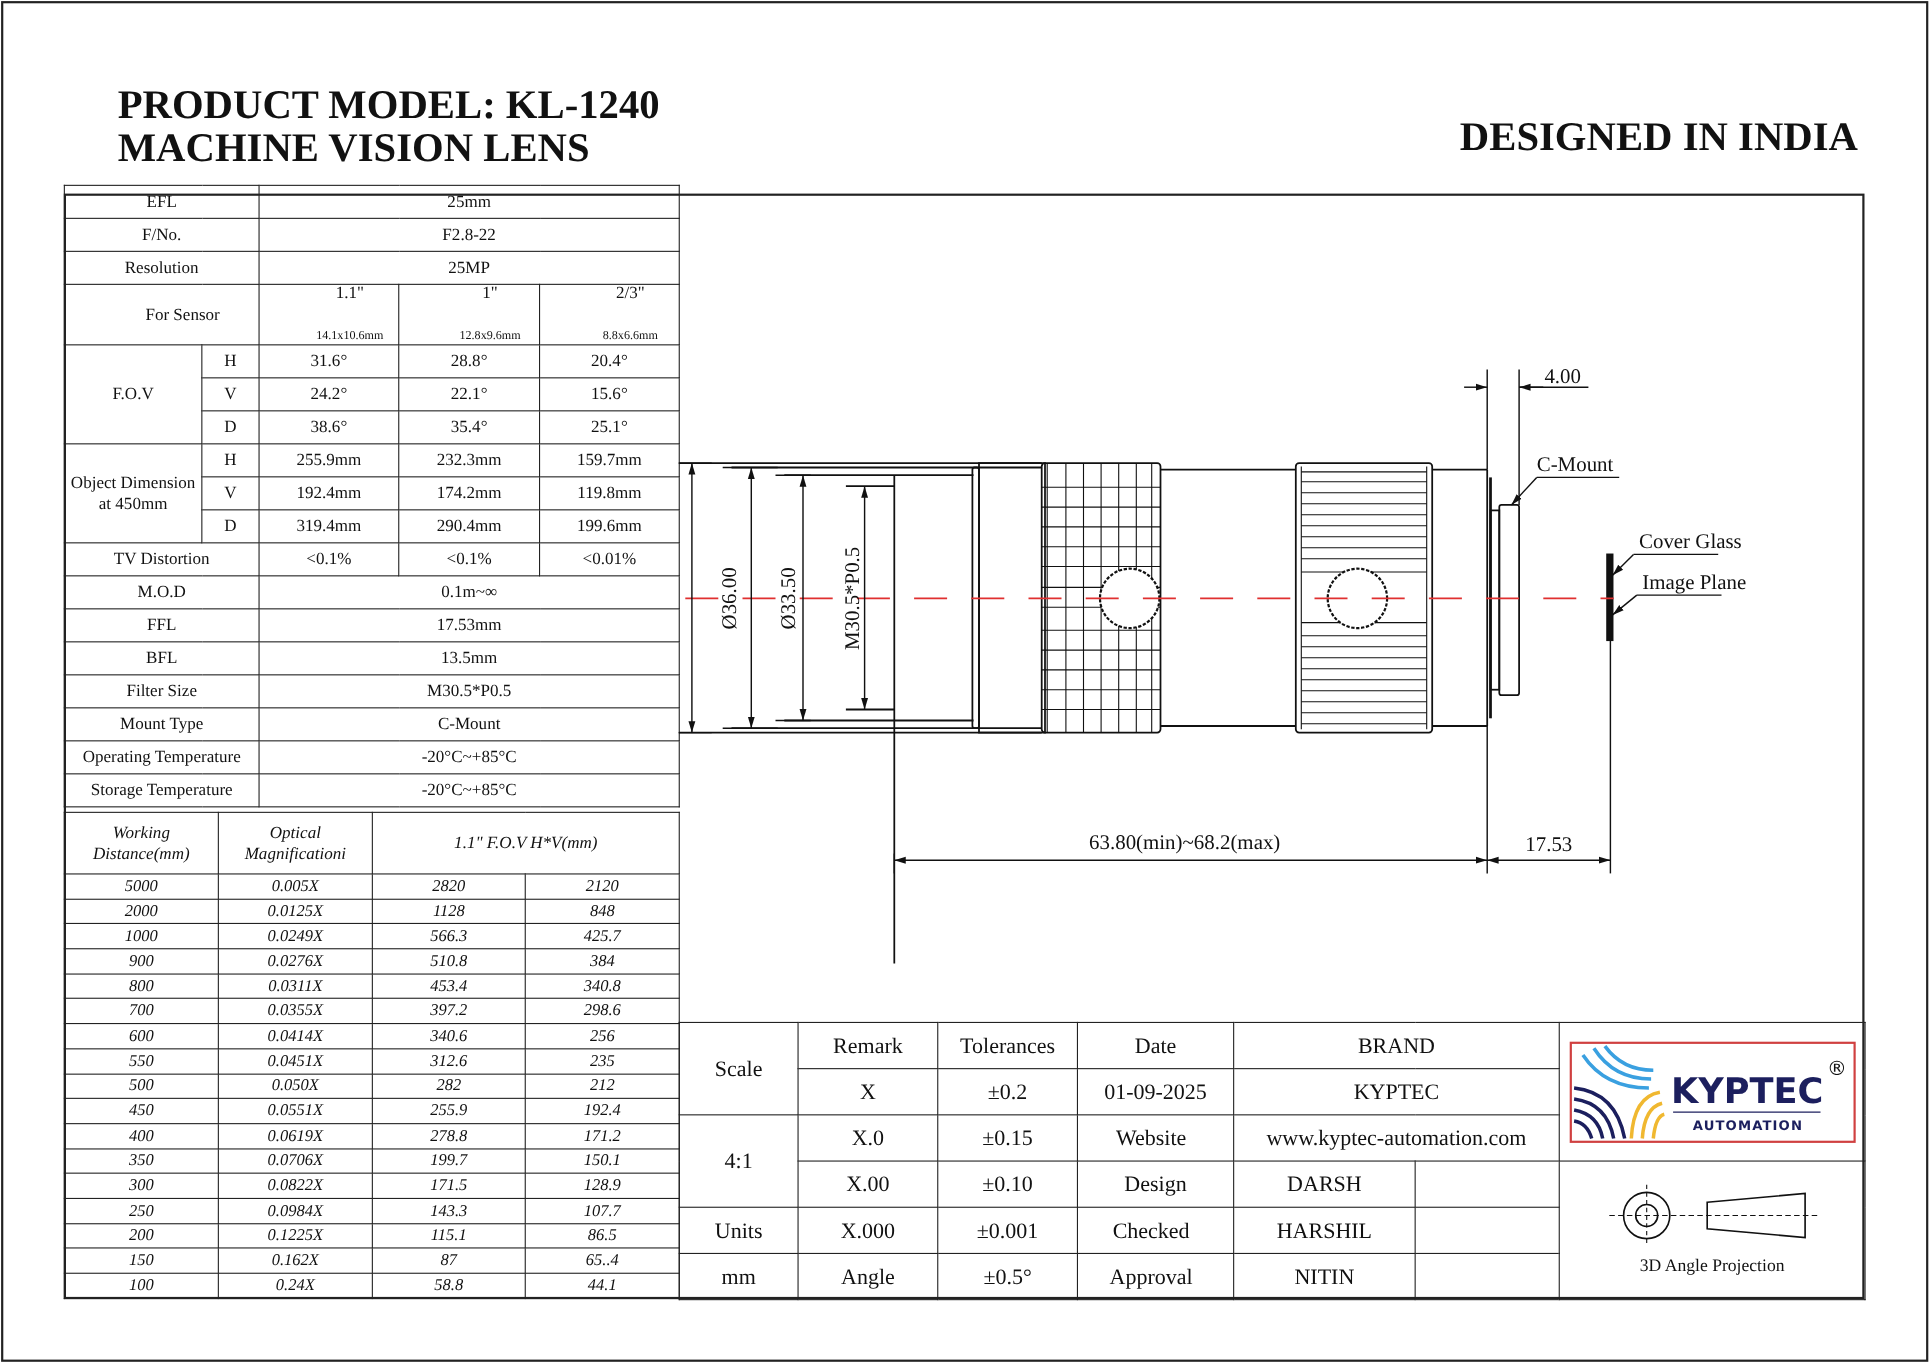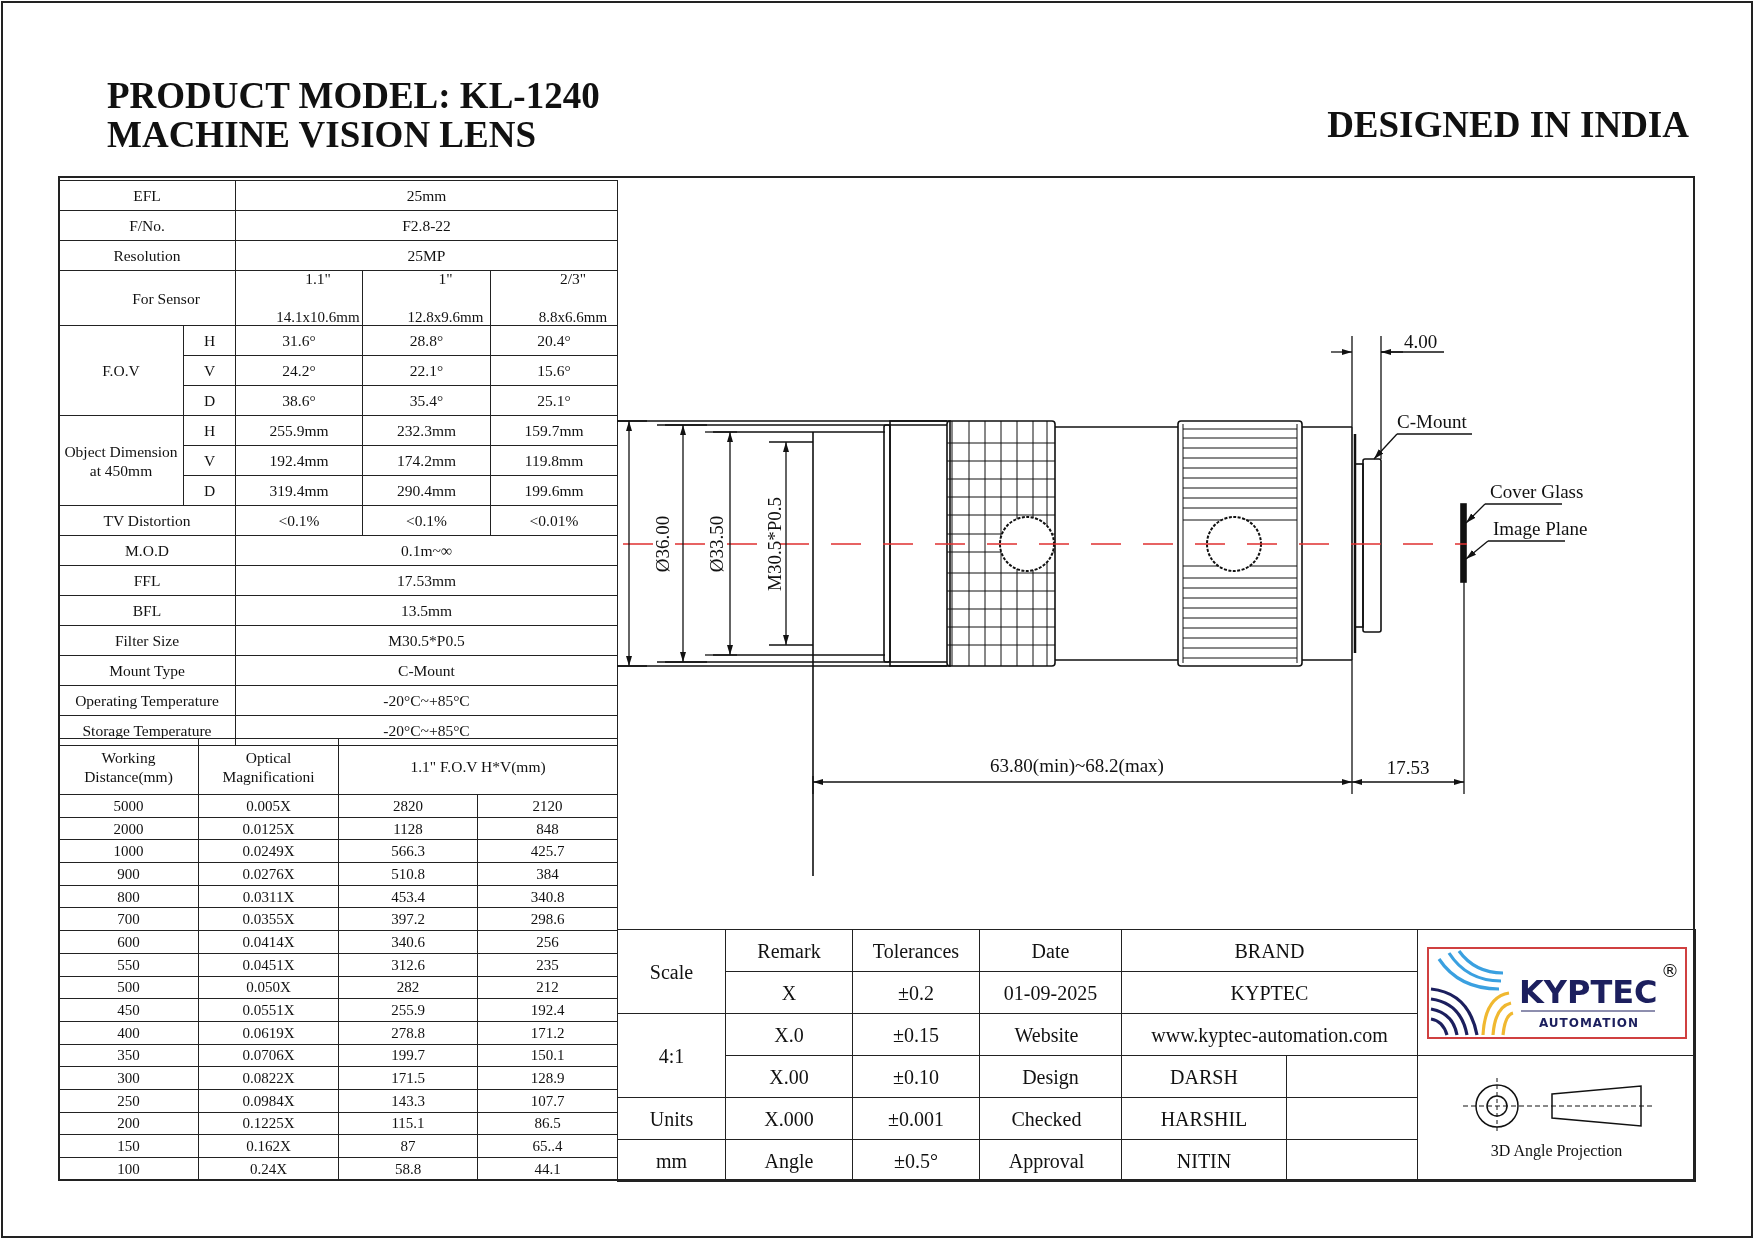--- a/index.html
+++ b/index.html
@@ -9,27 +9,27 @@
   .title { position: absolute; left: 73px; font-weight: bold; font-size: 37px; line-height: 40px; letter-spacing: 0; margin-left: 34px; }
   .title.l1 { top: 76px; }
   .title.l2 { top: 115px; }
   .designed { position: absolute; right: 66px; top: 103px; font-weight: bold; font-size: 37px; }
 
   .frame { position: absolute; left: 58px; top: 176px; width: 1637px; height: 1005px; border: 2px solid #222; }
 
   table { border-collapse: collapse; table-layout: fixed; }
   td { border: 1.5px solid #222; text-align: center; vertical-align: middle; font-size: 15.5px; line-height: 17px; padding: 0 2px; }
 
-  .spec { position: absolute; left: 58px; top: 180px; width: 559px; }
+  .spec { position: absolute; left: 58px; top: 168px; width: 559px; }
   .spec td { height: 30px; }
   .spec td.sensor { height: 45px; line-height: 15px; padding-left: 40px; }
-  .spec td.sensor .sub { font-size: 15px; display: block; margin-top: 24px; }
+  .spec td.sensor .sub { font-size: 11px; display: block; margin-top: 24px; }
   .spec td.objlbl { line-height: 19px; margin-left: 36px; }
 
-  .wd { position: absolute; left: 58px; top: 738px; width: 559px; }
+  .wd { position: absolute; left: 58px; top: 738px; width: 559px; font-style: italic; }
   .wd td { height: 22.7px; font-size: 15px; line-height: 16px; }
   .wd td.hd { height: 56px; line-height: 19px; font-size: 15.5px; }
 
   .tblock { position: absolute; left: 617px; top: 929px; width: 1078px; }
   .tblock td { height: 42px; font-size: 20px; line-height: 22px; }
   .tblock td.r { text-align: center; padding-right: 10px; }
 
   .drawing { position: absolute; left: 617px; top: 176px; width: 1078px; height: 753px; }
   .drawing svg { position: absolute; left: 0; top: 0; }
   .dim-txt { font-family: "Liberation Serif", "DejaVu Serif", serif; font-size: 19px; fill: #111; }

